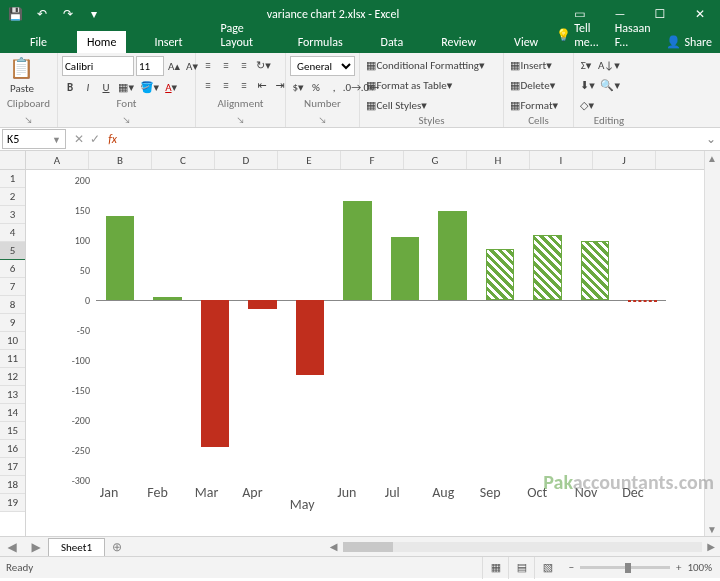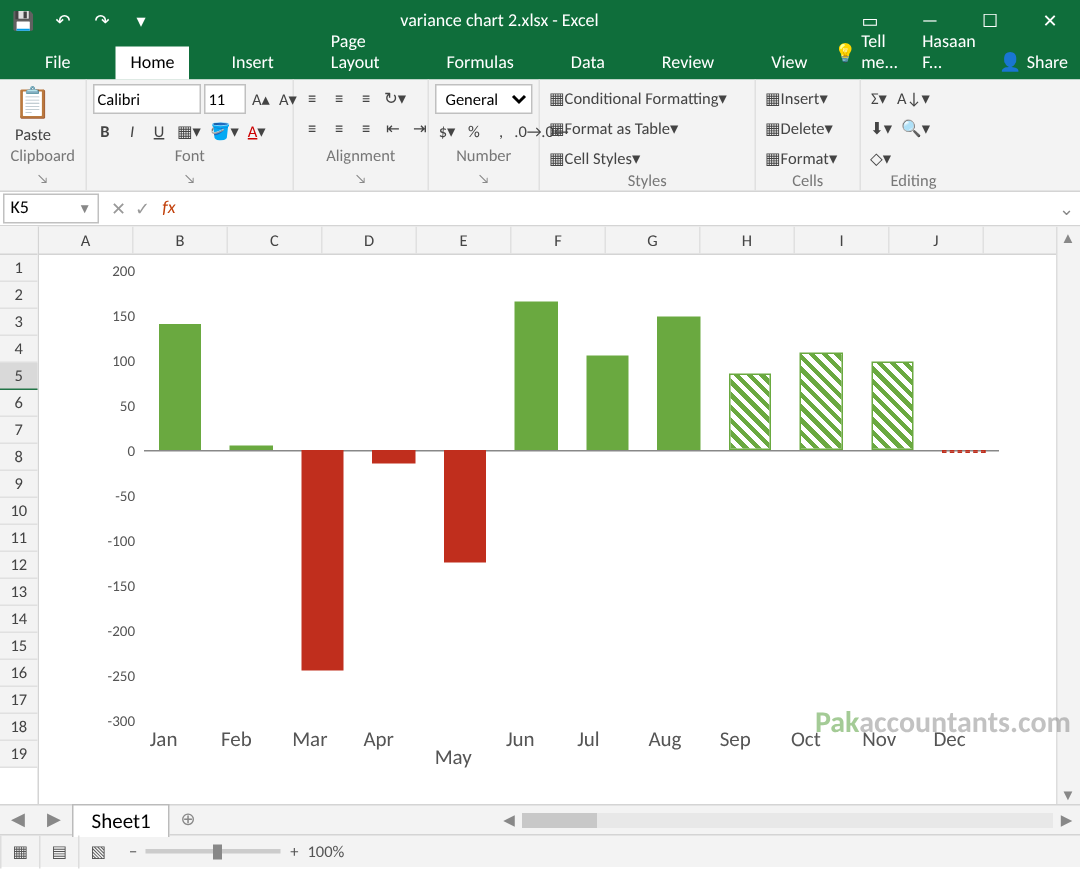--- a/index.html
+++ b/index.html
@@ -55,21 +55,21 @@
   .bar { position:absolute; }
   .bar.pos { background:#6aa940; }
   .bar.neg { background:#c02e1d; }
   .bar.hatch {  background: repeating-linear-gradient(45deg,#6aa940 0 3px,#fff 3px 6px); border:1px solid #6aa940; }
   .bar.hatchneg { background: repeating-linear-gradient(45deg,#c02e1d 0 3px,#fff 3px 6px); border:1px dashed #c02e1d; }
   
   .vscroll { position:absolute; right:0; top:0; width:16px; height:100%; background:#f3f3f3; border-left:1px solid #ddd; }
   .hscrollarea { height:20px; border-top:1px solid #d4d4d4; display:flex; background:#f3f3f3; }
   .sheet-tabs { display:flex; align-items:center; gap:0; }
   .sheet-tabs .nav { width:24px; text-align:center; color:#888; cursor:pointer; }
-  .sheet-tabs .stab { padding:2px 12px; background:#fff; border:1px solid #bbb; border-bottom:none; font-size:14px; cursor:pointer; }
+  .sheet-tabs .stab { padding:2px 12px; background:#fff; border:1px solid #bbb; border-bottom:none; font-size:11px; cursor:pointer; }
   .sheet-tabs .addtab { width:24px; text-align:center; color:#888; cursor:pointer; }
   .hscroll { flex:1; display:flex; align-items:center; justify-content:space-between; padding:0 2px; }
   .hscroll .arrow, .vscroll .arrow { cursor:pointer; color:#888; font-size:10px; width:14px; height:14px; display:flex; align-items:center; justify-content:center;}
   
   .statusbar { height:22px; background:#f3f3f3; border-top:1px solid #d4d4d4; display:flex; align-items:center; font-size:11px; color:#555; }
   .statusbar .status { padding-left:6px; flex:1; }
   .statusbar .viewbtns { display:flex; gap:0; }
   .statusbar .vbtn { width:26px; height:22px; display:flex; align-items:center; justify-content:center; cursor:pointer; border-left:1px solid #ddd; }
   .statusbar .zoom { display:flex; align-items:center; gap:6px; padding:0 8px; }
   .statusbar .zslider { width:90px; height:3px; background:#ccc; position:relative; }
@@ -366,20 +366,21 @@
   <div class="hscroll">
     <div class="arrow">◀</div>
     <div style="flex:1;height:10px;background:#e8e8e8;margin:0 2px;position:relative">
         <div style="position:absolute;left:0;width:50px;height:10px;background:#c8c8c8"></div>
       </div>
     <div class="arrow">▶</div>
   </div>
 </div>
 
 <div class="statusbar">
+  <div class="status">Ready</div>
   <div class="viewbtns">
     <div class="vbtn">▦</div>
     <div class="vbtn">▤</div>
     <div class="vbtn">▧</div>
   </div>
   <div class="zoom">
     <span>−</span>
     <div class="zslider">
         <div class="thumb"></div>
       </div>

